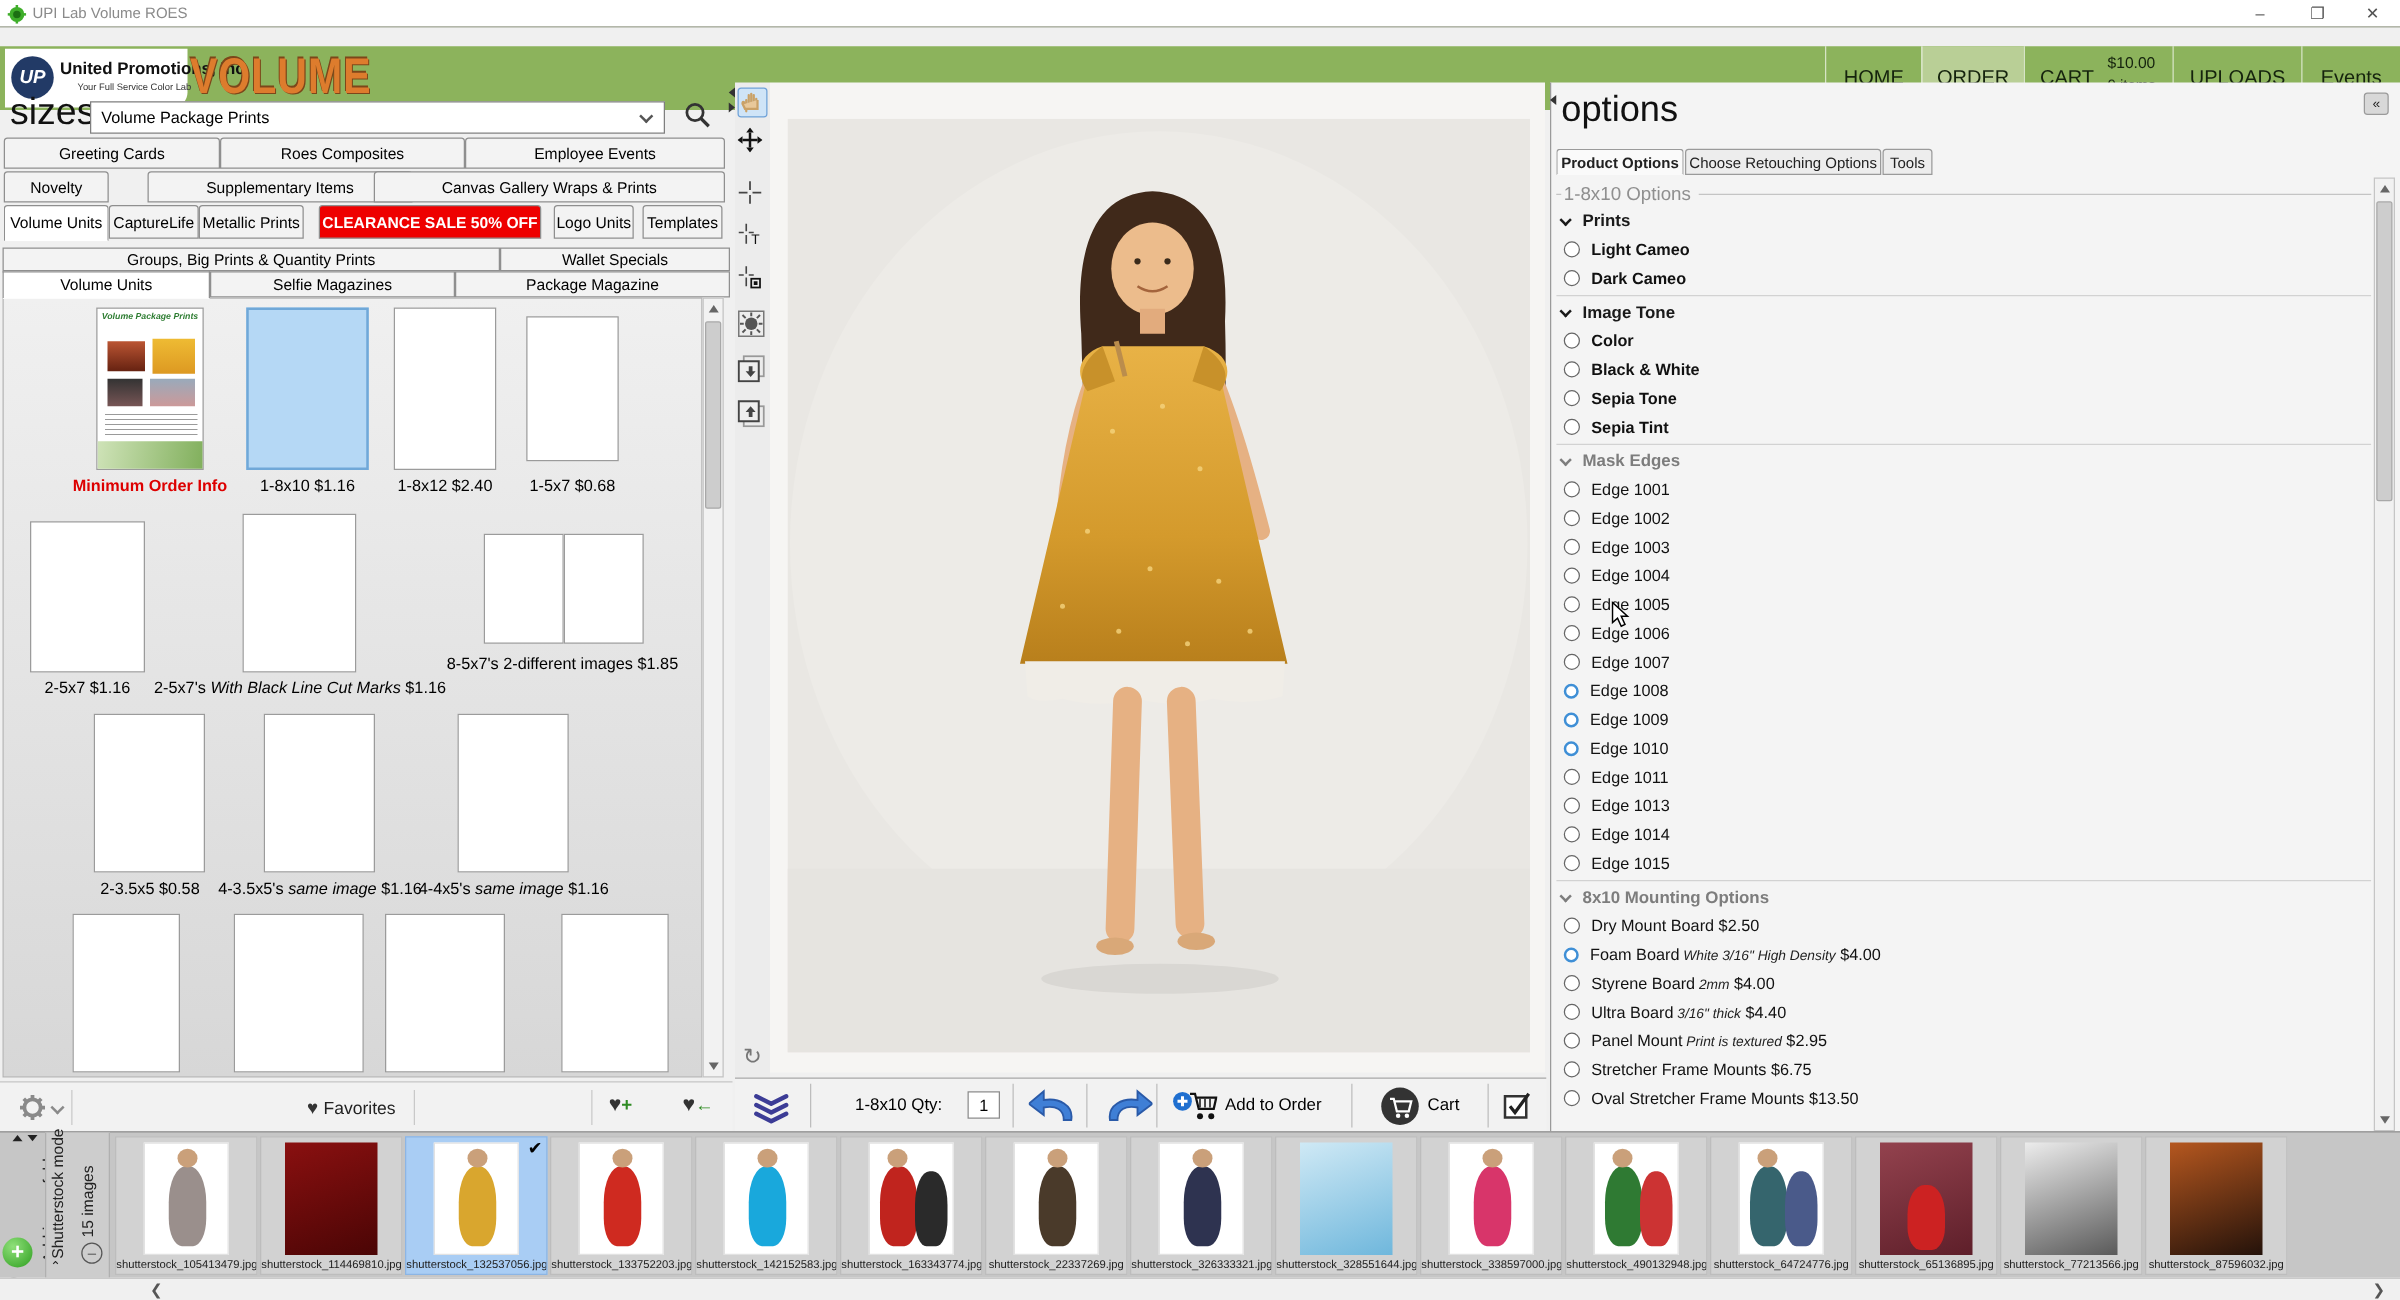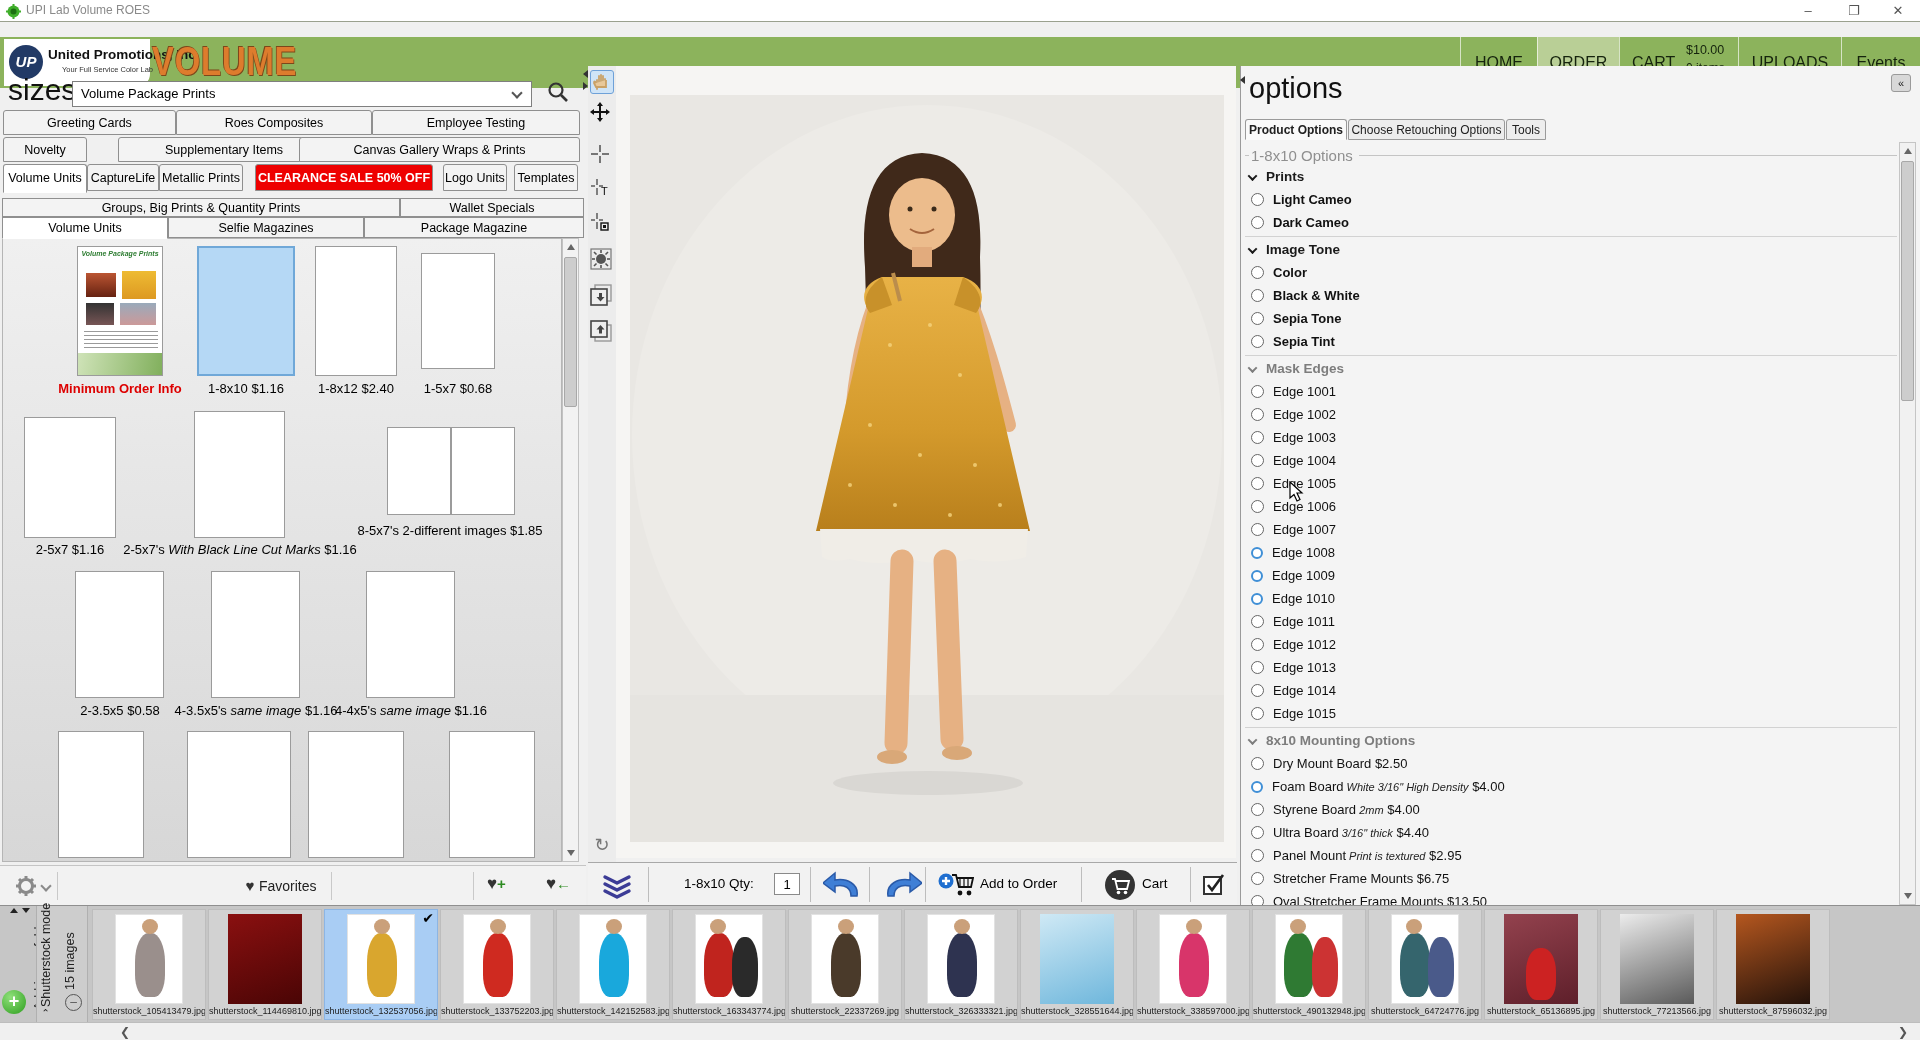--- a/index.html
+++ b/index.html
@@ -122,21 +122,21 @@
     <span>Volume Package Prints</span>
     <span class="chev" style="right:10px;top:7px;"></span>
   </div>
   <svg class="abs" style="left:546px;top:80px;" width="24" height="24" viewBox="0 0 24 24">
       <circle cx="10" cy="10" r="6.5" fill="none" stroke="#333" stroke-width="2.2"></circle>
       <line x1="15" y1="15" x2="21" y2="21" stroke="#333" stroke-width="2.6"></line>
     </svg>
 
   <div class="tab" style="left:3px;top:110px;width:173px;height:25px;line-height:24px;">Greeting Cards</div>
   <div class="tab" style="left:176px;top:110px;width:196px;height:25px;line-height:24px;">Roes Composites</div>
-  <div class="tab" style="left:372px;top:110px;width:208px;height:25px;line-height:24px;">Employee Testing</div>
+  <div class="tab" style="left:372px;top:110px;width:208px;height:25px;line-height:24px;">Employee Events</div>
 
   <div class="tab" style="left:3px;top:137px;width:84px;height:25px;line-height:24px;">Novelty</div>
   <div class="tab" style="left:87px;top:137px;width:212px;height:25px;line-height:24px;margin-left:31px;">Supplementary Items</div>
   <div class="tab" style="left:299px;top:137px;width:281px;height:25px;line-height:24px;">Canvas Gallery Wraps &amp; Prints</div>
 
   <div class="tab active" style="left:3px;top:164px;width:84px;height:29px;line-height:26px;">Volume Units</div>
   <div class="tab" style="left:87px;top:164px;width:72px;height:27px;line-height:26px;">CaptureLife</div>
   <div class="tab" style="left:159px;top:164px;width:84px;height:27px;line-height:26px;">Metallic Prints</div>
   <div class="tab red" style="left:255px;top:164px;width:178px;height:27px;line-height:26px;">CLEARANCE SALE 50% OFF</div>
   <div class="tab" style="left:443px;top:164px;width:64px;height:27px;line-height:26px;">Logo Units</div>
@@ -442,21 +442,20 @@
           <div class="oitem"><span class="radio"></span><span>Edge 1002</span></div>
           <div class="oitem"><span class="radio"></span><span>Edge 1003</span></div>
           <div class="oitem"><span class="radio"></span><span>Edge 1004</span></div>
           <div class="oitem"><span class="radio"></span><span>Edge 1005</span></div>
           <div class="oitem"><span class="radio"></span><span>Edge 1006</span></div>
           <div class="oitem"><span class="radio"></span><span>Edge 1007</span></div>
           <div class="oitem"><span class="radio blue"></span><span>Edge 1008</span></div>
           <div class="oitem"><span class="radio blue"></span><span>Edge 1009</span></div>
           <div class="oitem"><span class="radio blue"></span><span>Edge 1010</span></div>
           <div class="oitem"><span class="radio"></span><span>Edge 1011</span></div>
-          <div class="oitem"><span class="radio"></span><span>Edge 1012</span></div>
           <div class="oitem"><span class="radio"></span><span>Edge 1013</span></div>
           <div class="oitem"><span class="radio"></span><span>Edge 1014</span></div>
           <div class="oitem"><span class="radio"></span><span>Edge 1015</span></div>
         </div>
         <div class="osec">
           <div class="ohead gray"><span class="hchev"></span><span>8x10 Mounting Options</span></div>
           <div class="oitem"><span class="radio"></span><span>Dry Mount Board</span><span> $2.50</span></div>
           <div class="oitem"><span class="radio blue"></span><span>Foam Board</span><span class="onote"> White 3/16" High Density</span><span> $4.00</span></div>
           <div class="oitem"><span class="radio"></span><span>Styrene Board</span><span class="onote"> 2mm</span><span> $4.00</span></div>
           <div class="oitem"><span class="radio"></span><span>Ultra Board</span><span class="onote"> 3/16" thick</span><span> $4.40</span></div>

